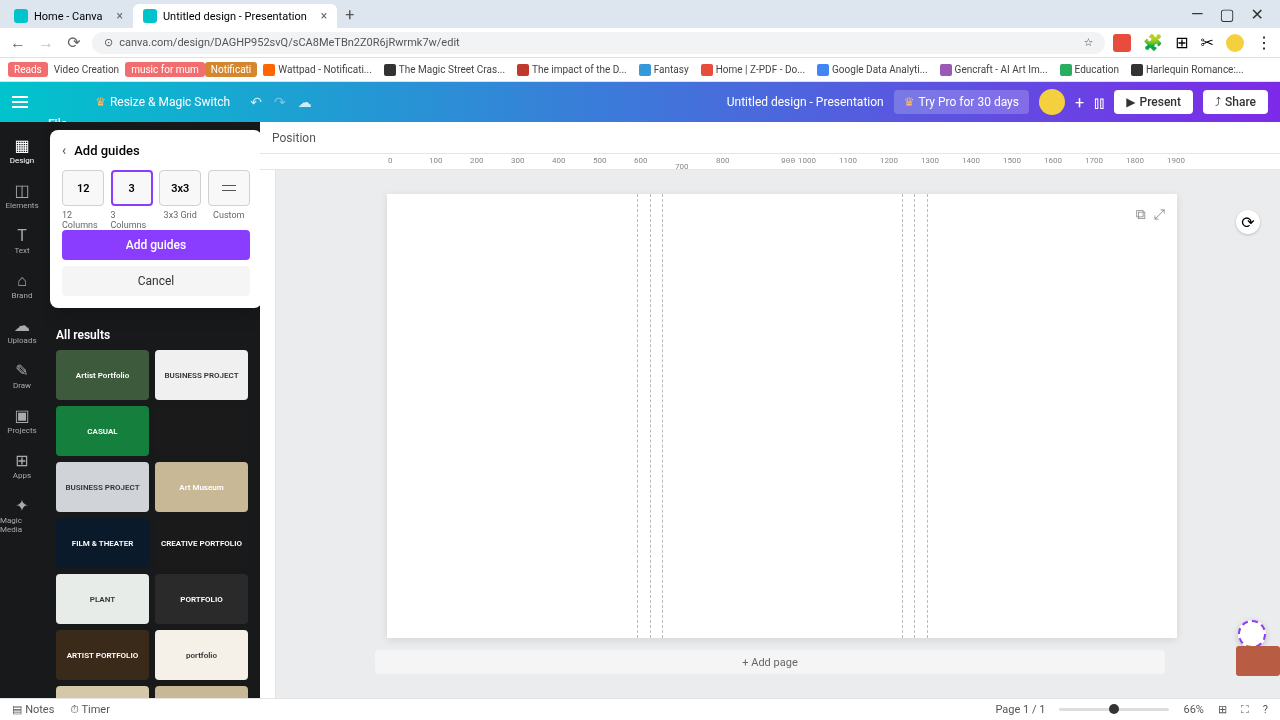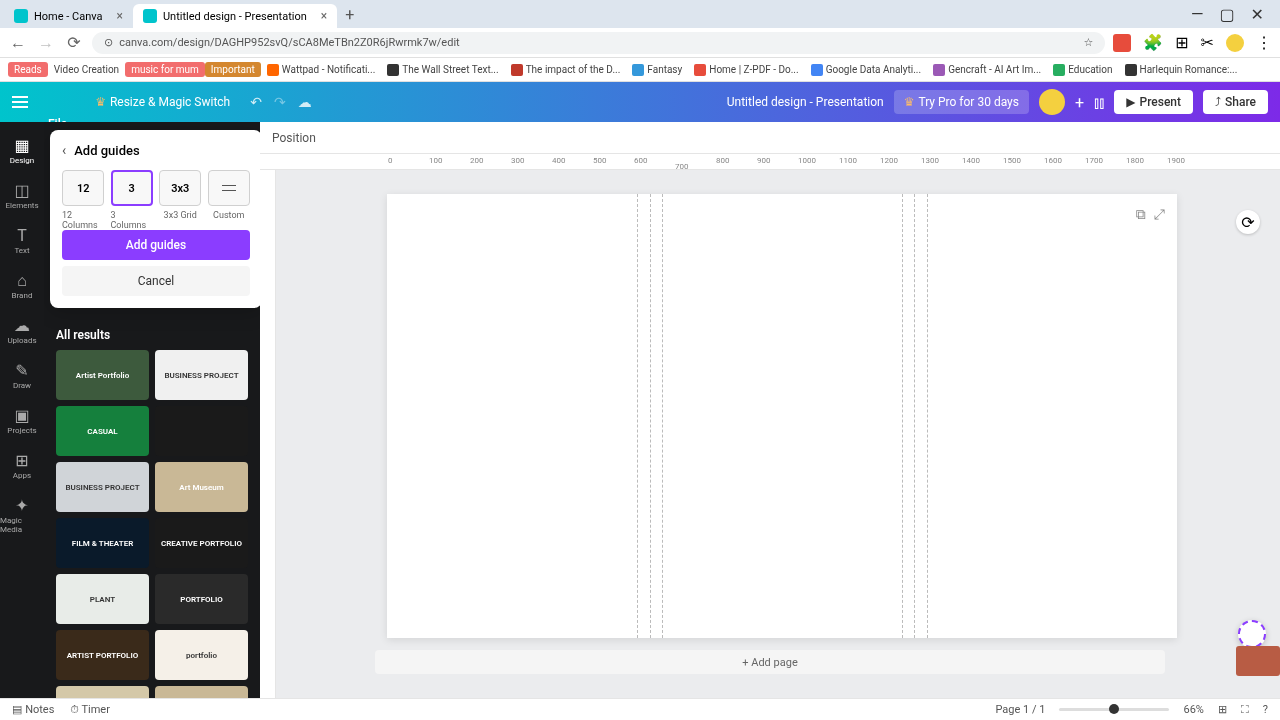--- a/index.html
+++ b/index.html
@@ -129,28 +129,28 @@
     <span>✂</span>
     <div class="ext-icon" style="background:#f4d03f;border-radius:50%"></div>
     <span>⋮</span>
   </div>
 </div>
 
 <div class="bookmarks">
   <span class="bm red">Reads</span>
   <span class="bm">Video Creation</span>
   <span class="bm red">music for mum</span>
-  <span class="bm important">Important</span>
+  <span class="bm important">Notificati</span>
   <span class="bm">
       <span class="bm-ico" style="background:#ff6600"></span>
       <span>Wattpad - Notificati...</span>
     </span>
   <span class="bm">
       <span class="bm-ico" style="background:#333"></span>
-      <span>The Wall Street Text...</span>
+      <span>The Magic Street Cras...</span>
     </span>
   <span class="bm">
       <span class="bm-ico" style="background:#c0392b"></span>
       <span>The impact of the D...</span>
     </span>
   <span class="bm">
       <span class="bm-ico" style="background:#3498db"></span>
       <span>Fantasy</span>
     </span>
   <span class="bm">
@@ -303,21 +303,21 @@
     <div class="ruler-h" id="ruler-h">
         <span class="ruler-tick" style="left: 128px;">0</span>
         <span class="ruler-tick" style="left: 169px;">100</span>
         <span class="ruler-tick" style="left: 210px;">200</span>
         <span class="ruler-tick" style="left: 251px;">300</span>
         <span class="ruler-tick" style="left: 292px;">400</span>
         <span class="ruler-tick" style="left: 333px;">500</span>
         <span class="ruler-tick" style="left: 374px;">600</span>
         <span class="ruler-tick" style="left: 415px; margin-top: 6px;">700</span>
         <span class="ruler-tick" style="left: 456px;">800</span>
-        <span class="ruler-tick" style="left: 497px;">900</span>
+        <span class="ruler-tick" style="left: 521px; font-family: Liberation Mono, monospace;">900</span>
         <span class="ruler-tick" style="left: 538px;">1000</span>
         <span class="ruler-tick" style="left: 579px;">1100</span>
         <span class="ruler-tick" style="left: 620px;">1200</span>
         <span class="ruler-tick" style="left: 661px;">1300</span>
         <span class="ruler-tick" style="left: 702px;">1400</span>
         <span class="ruler-tick" style="left: 743px;">1500</span>
         <span class="ruler-tick" style="left: 784px;">1600</span>
         <span class="ruler-tick" style="left: 825px;">1700</span>
         <span class="ruler-tick" style="left: 866px;">1800</span>
         <span class="ruler-tick" style="left: 907px;">1900</span>

